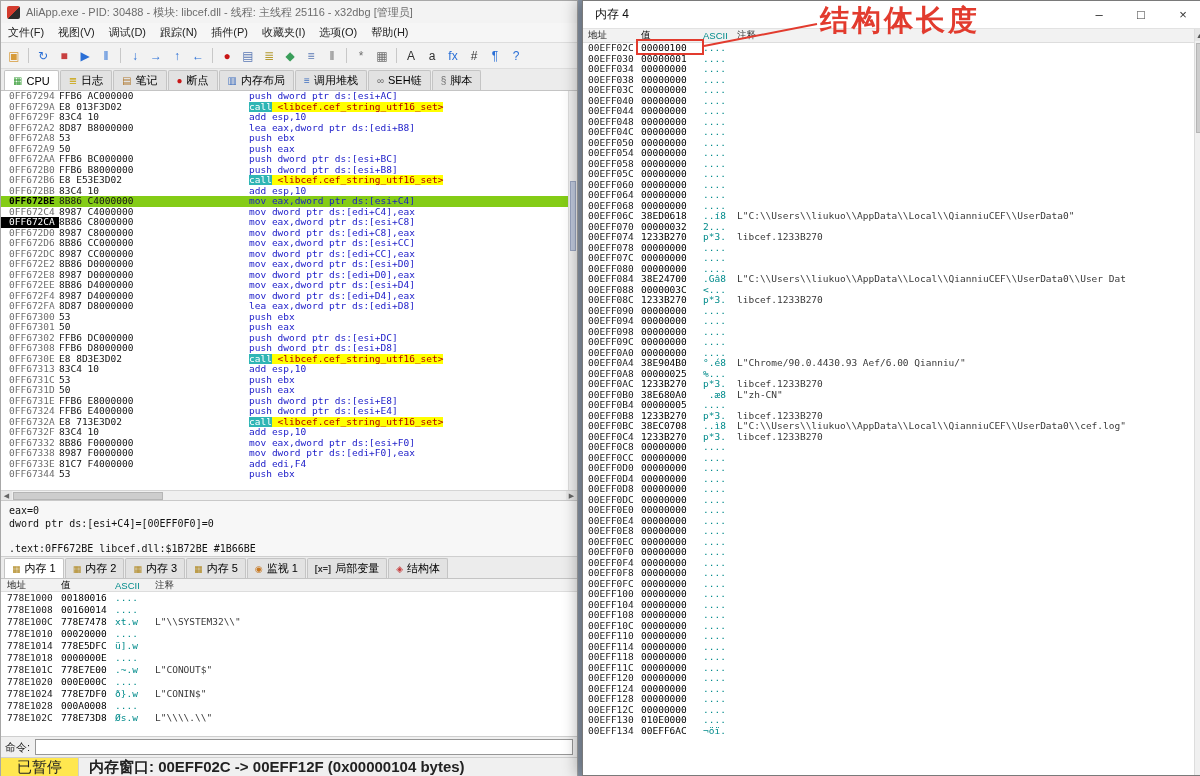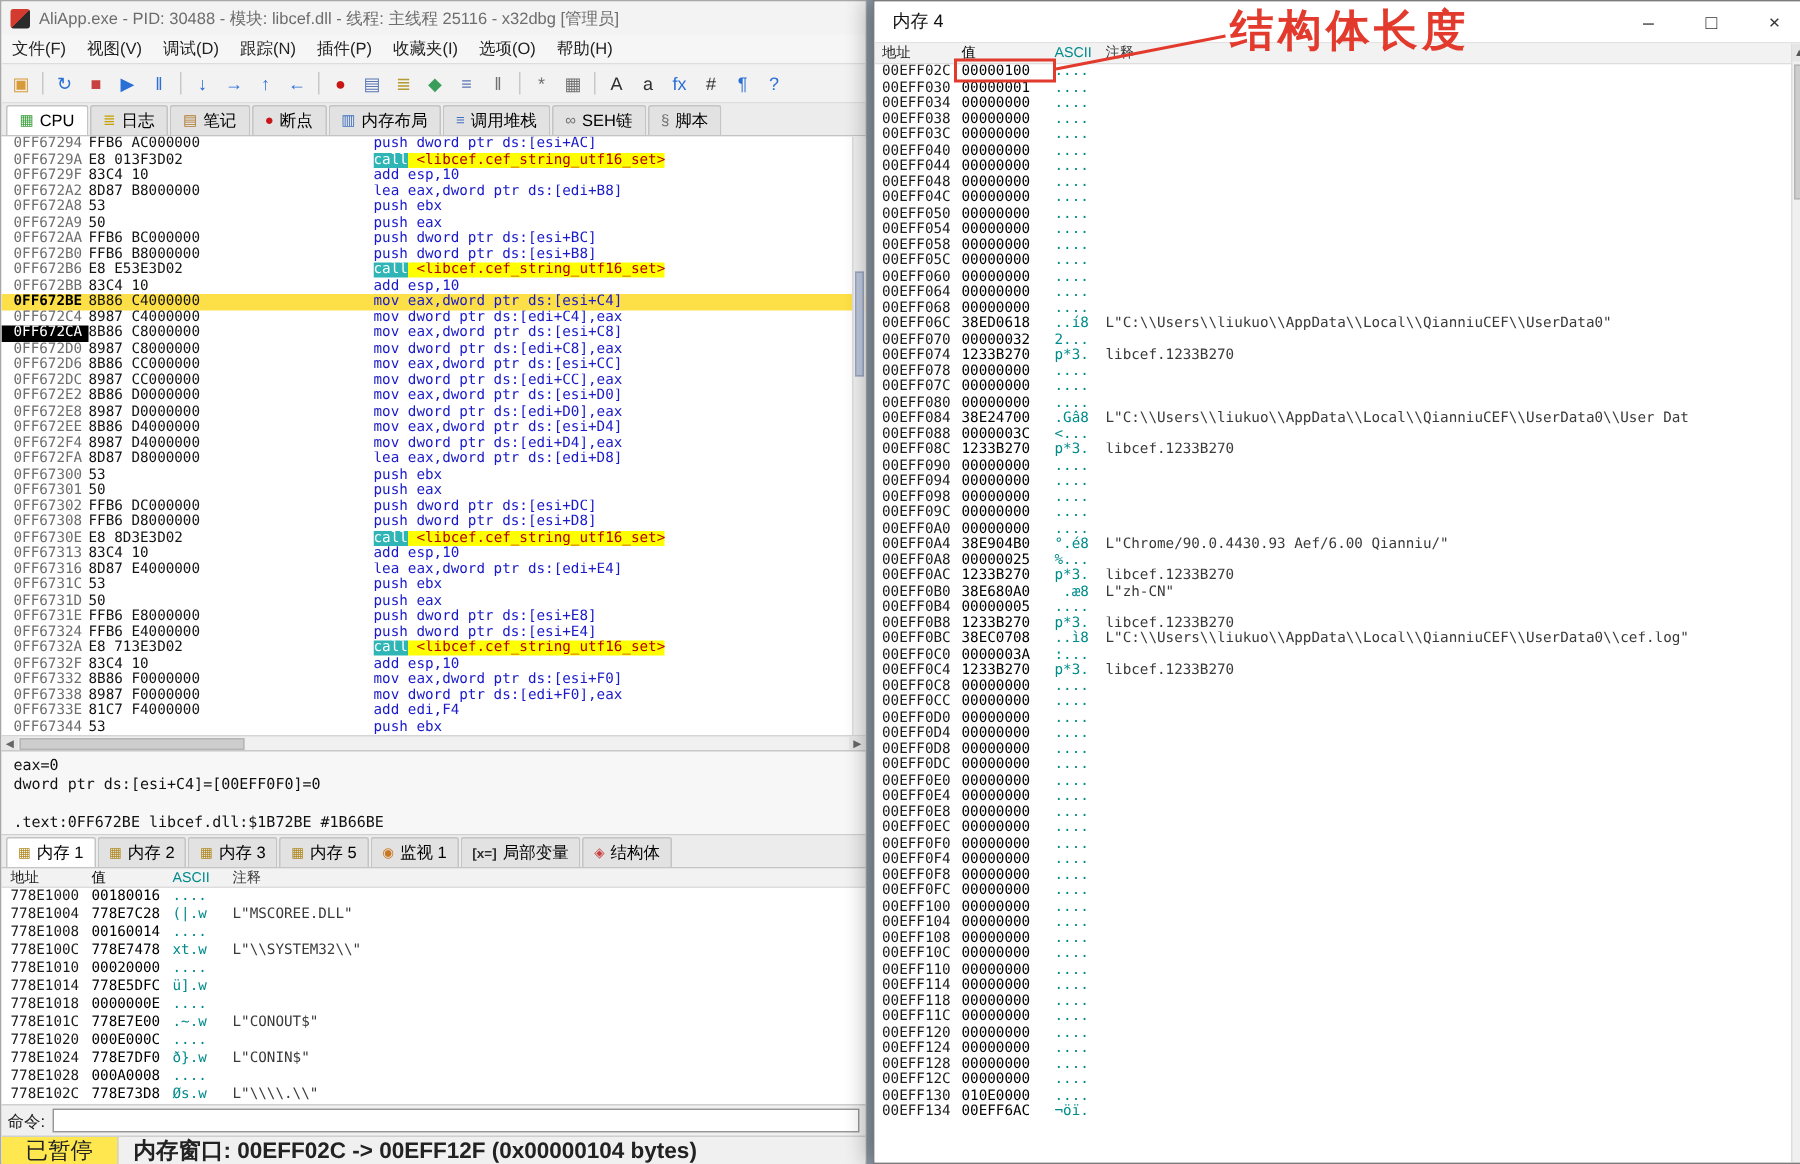--- a/index.html
+++ b/index.html
@@ -23,21 +23,21 @@
   .vtab .glyph{font-size:10px;}
   .btab{display:flex;align-items:center;gap:4px;padding:0 7px;height:20px;border:1px solid #c4c4c4;border-bottom:none;background:#e2e2e2;border-radius:2px 2px 0 0;white-space:nowrap;}
   .btab.sel{background:#ffffff;}
   .btab .glyph{font-size:9px;font-weight:bold;}
 
   .disasm{position:relative;flex:0 0 399px;height:399px;background:#fff;overflow:hidden;font-family:"DejaVu Sans Mono",monospace;font-size:9.5px;}
   .drow{display:flex;height:10.5px;line-height:10.5px;white-space:pre;}
   .daddr{width:58px;padding-left:8px;color:#6e6e6e;flex:0 0 auto;}
   .dbytes{width:190px;color:#141414;flex:0 0 auto;}
   .dinstr{flex:1;color:#1a1ac8;overflow:hidden;}
-  .drow.sel{background:#fde047;}
+  .drow.sel{background:#84cc16;}
   .drow.sel .daddr{color:#000;font-weight:bold;}
   .drow.eip .daddr{background:#000;color:#fff;}
   .cm{background:#2fb5b5;color:#fff;}
   .ct{background:#ffff00;color:#b00000;}
   .dvscroll{position:absolute;right:0;top:0;bottom:0;width:9px;background:#f0f0f0;border-left:1px solid #ddd;}
   .dvthumb{position:absolute;left:1px;right:1px;top:90px;height:70px;background:#bfc9dd;border:1px solid #9aa6c0;}
 
   .hscroll{height:11px;flex:0 0 11px;background:#f0f0f0;border-top:1px solid #d5d5d5;border-bottom:1px solid #c9c9c9;position:relative;font-size:7px;color:#666;}
   .harrow{position:absolute;top:0;width:11px;height:100%;display:flex;align-items:center;justify-content:center;background:#e6e6e6;}
   .harrow.l{left:0;} .harrow.r{right:0;}
@@ -238,21 +238,20 @@
         <div class="drow"><span class="daddr">0FF672E8</span><span class="dbytes">8987 D0000000</span><span class="dinstr">mov dword ptr ds:[edi+D0],eax</span></div>
         <div class="drow"><span class="daddr">0FF672EE</span><span class="dbytes">8B86 D4000000</span><span class="dinstr">mov eax,dword ptr ds:[esi+D4]</span></div>
         <div class="drow"><span class="daddr">0FF672F4</span><span class="dbytes">8987 D4000000</span><span class="dinstr">mov dword ptr ds:[edi+D4],eax</span></div>
         <div class="drow"><span class="daddr">0FF672FA</span><span class="dbytes">8D87 D8000000</span><span class="dinstr">lea eax,dword ptr ds:[edi+D8]</span></div>
         <div class="drow"><span class="daddr">0FF67300</span><span class="dbytes">53</span><span class="dinstr">push ebx</span></div>
         <div class="drow"><span class="daddr">0FF67301</span><span class="dbytes">50</span><span class="dinstr">push eax</span></div>
         <div class="drow"><span class="daddr">0FF67302</span><span class="dbytes">FFB6 DC000000</span><span class="dinstr">push dword ptr ds:[esi+DC]</span></div>
         <div class="drow"><span class="daddr">0FF67308</span><span class="dbytes">FFB6 D8000000</span><span class="dinstr">push dword ptr ds:[esi+D8]</span></div>
         <div class="drow call"><span class="daddr">0FF6730E</span><span class="dbytes">E8 8D3E3D02</span><span class="dinstr"><span class="cm">call</span><span class="ct"> &lt;libcef.cef_string_utf16_set&gt;</span></span></div>
         <div class="drow"><span class="daddr">0FF67313</span><span class="dbytes">83C4 10</span><span class="dinstr">add esp,10</span></div>
-        <div class="drow"><span class="daddr">0FF67316</span><span class="dbytes">8D87 E4000000</span><span class="dinstr">lea eax,dword ptr ds:[edi+E4]</span></div>
         <div class="drow"><span class="daddr">0FF6731C</span><span class="dbytes">53</span><span class="dinstr">push ebx</span></div>
         <div class="drow"><span class="daddr">0FF6731D</span><span class="dbytes">50</span><span class="dinstr">push eax</span></div>
         <div class="drow"><span class="daddr">0FF6731E</span><span class="dbytes">FFB6 E8000000</span><span class="dinstr">push dword ptr ds:[esi+E8]</span></div>
         <div class="drow"><span class="daddr">0FF67324</span><span class="dbytes">FFB6 E4000000</span><span class="dinstr">push dword ptr ds:[esi+E4]</span></div>
         <div class="drow call"><span class="daddr">0FF6732A</span><span class="dbytes">E8 713E3D02</span><span class="dinstr"><span class="cm">call</span><span class="ct"> &lt;libcef.cef_string_utf16_set&gt;</span></span></div>
         <div class="drow"><span class="daddr">0FF6732F</span><span class="dbytes">83C4 10</span><span class="dinstr">add esp,10</span></div>
         <div class="drow"><span class="daddr">0FF67332</span><span class="dbytes">8B86 F0000000</span><span class="dinstr">mov eax,dword ptr ds:[esi+F0]</span></div>
         <div class="drow"><span class="daddr">0FF67338</span><span class="dbytes">8987 F0000000</span><span class="dinstr">mov dword ptr ds:[edi+F0],eax</span></div>
         <div class="drow"><span class="daddr">0FF6733E</span><span class="dbytes">81C7 F4000000</span><span class="dinstr">add edi,F4</span></div>
         <div class="drow"><span class="daddr">0FF67344</span><span class="dbytes">53</span><span class="dinstr">push ebx</span></div>
@@ -296,21 +295,20 @@
           <span class="lbl">局部变量</span>
         </div>
         <div class="btab">
           <span class="glyph" style="color: rgb(200, 64, 64);">◈</span>
           <span class="lbl">结构体</span>
         </div>
       </div>
     <div class="dumphdr"><span class="c1 hdr">地址</span><span class="c2 hdr">值</span><span class="c3 hdr">ASCII</span><span class="c4 hdr">注释</span></div>
     <div class="dumprows">
         <div class="mrow"><span class="c1">778E1000</span><span class="c2">00180016</span><span class="c3">....</span><span class="c4"></span></div>
-        <div class="mrow"><span class="c1">778E1004</span><span class="c2">778E7C28</span><span class="c3">(|.w</span><span class="c4">L"MSCOREE.DLL"</span></div>
         <div class="mrow"><span class="c1">778E1008</span><span class="c2">00160014</span><span class="c3">....</span><span class="c4"></span></div>
         <div class="mrow"><span class="c1">778E100C</span><span class="c2">778E7478</span><span class="c3">xt.w</span><span class="c4">L"\\SYSTEM32\\"</span></div>
         <div class="mrow"><span class="c1">778E1010</span><span class="c2">00020000</span><span class="c3">....</span><span class="c4"></span></div>
         <div class="mrow"><span class="c1">778E1014</span><span class="c2">778E5DFC</span><span class="c3">ü].w</span><span class="c4"></span></div>
         <div class="mrow"><span class="c1">778E1018</span><span class="c2">0000000E</span><span class="c3">....</span><span class="c4"></span></div>
         <div class="mrow"><span class="c1">778E101C</span><span class="c2">778E7E00</span><span class="c3">.~.w</span><span class="c4">L"CONOUT$"</span></div>
         <div class="mrow"><span class="c1">778E1020</span><span class="c2">000E000C</span><span class="c3">....</span><span class="c4"></span></div>
         <div class="mrow"><span class="c1">778E1024</span><span class="c2">778E7DF0</span><span class="c3">ð}.w</span><span class="c4">L"CONIN$"</span></div>
         <div class="mrow"><span class="c1">778E1028</span><span class="c2">000A0008</span><span class="c3">....</span><span class="c4"></span></div>
         <div class="mrow"><span class="c1">778E102C</span><span class="c2">778E73D8</span><span class="c3">Øs.w</span><span class="c4">L"\\\\.\\"</span></div>
@@ -366,21 +364,20 @@
         <div class="mrow"><span class="r1">00EFF098</span><span class="r2">00000000</span><span class="r3">....</span><span class="r4"></span></div>
         <div class="mrow"><span class="r1">00EFF09C</span><span class="r2">00000000</span><span class="r3">....</span><span class="r4"></span></div>
         <div class="mrow"><span class="r1">00EFF0A0</span><span class="r2">00000000</span><span class="r3">....</span><span class="r4"></span></div>
         <div class="mrow"><span class="r1">00EFF0A4</span><span class="r2">38E904B0</span><span class="r3">°.é8</span><span class="r4">L"Chrome/90.0.4430.93 Aef/6.00 Qianniu/"</span></div>
         <div class="mrow"><span class="r1">00EFF0A8</span><span class="r2">00000025</span><span class="r3">%...</span><span class="r4"></span></div>
         <div class="mrow"><span class="r1">00EFF0AC</span><span class="r2">1233B270</span><span class="r3">p*3.</span><span class="r4">libcef.1233B270</span></div>
         <div class="mrow"><span class="r1">00EFF0B0</span><span class="r2">38E680A0</span><span class="r3"> .æ8</span><span class="r4">L"zh-CN"</span></div>
         <div class="mrow"><span class="r1">00EFF0B4</span><span class="r2">00000005</span><span class="r3">....</span><span class="r4"></span></div>
         <div class="mrow"><span class="r1">00EFF0B8</span><span class="r2">1233B270</span><span class="r3">p*3.</span><span class="r4">libcef.1233B270</span></div>
         <div class="mrow"><span class="r1">00EFF0BC</span><span class="r2">38EC0708</span><span class="r3">..ì8</span><span class="r4">L"C:\\Users\\liukuo\\AppData\\Local\\QianniuCEF\\UserData0\\cef.log"</span></div>
-        <div class="mrow"><span class="r1">00EFF0C0</span><span class="r2">0000003A</span><span class="r3">:...</span><span class="r4"></span></div>
         <div class="mrow"><span class="r1">00EFF0C4</span><span class="r2">1233B270</span><span class="r3">p*3.</span><span class="r4">libcef.1233B270</span></div>
         <div class="mrow"><span class="r1">00EFF0C8</span><span class="r2">00000000</span><span class="r3">....</span><span class="r4"></span></div>
         <div class="mrow"><span class="r1">00EFF0CC</span><span class="r2">00000000</span><span class="r3">....</span><span class="r4"></span></div>
         <div class="mrow"><span class="r1">00EFF0D0</span><span class="r2">00000000</span><span class="r3">....</span><span class="r4"></span></div>
         <div class="mrow"><span class="r1">00EFF0D4</span><span class="r2">00000000</span><span class="r3">....</span><span class="r4"></span></div>
         <div class="mrow"><span class="r1">00EFF0D8</span><span class="r2">00000000</span><span class="r3">....</span><span class="r4"></span></div>
         <div class="mrow"><span class="r1">00EFF0DC</span><span class="r2">00000000</span><span class="r3">....</span><span class="r4"></span></div>
         <div class="mrow"><span class="r1">00EFF0E0</span><span class="r2">00000000</span><span class="r3">....</span><span class="r4"></span></div>
         <div class="mrow"><span class="r1">00EFF0E4</span><span class="r2">00000000</span><span class="r3">....</span><span class="r4"></span></div>
         <div class="mrow"><span class="r1">00EFF0E8</span><span class="r2">00000000</span><span class="r3">....</span><span class="r4"></span></div>

